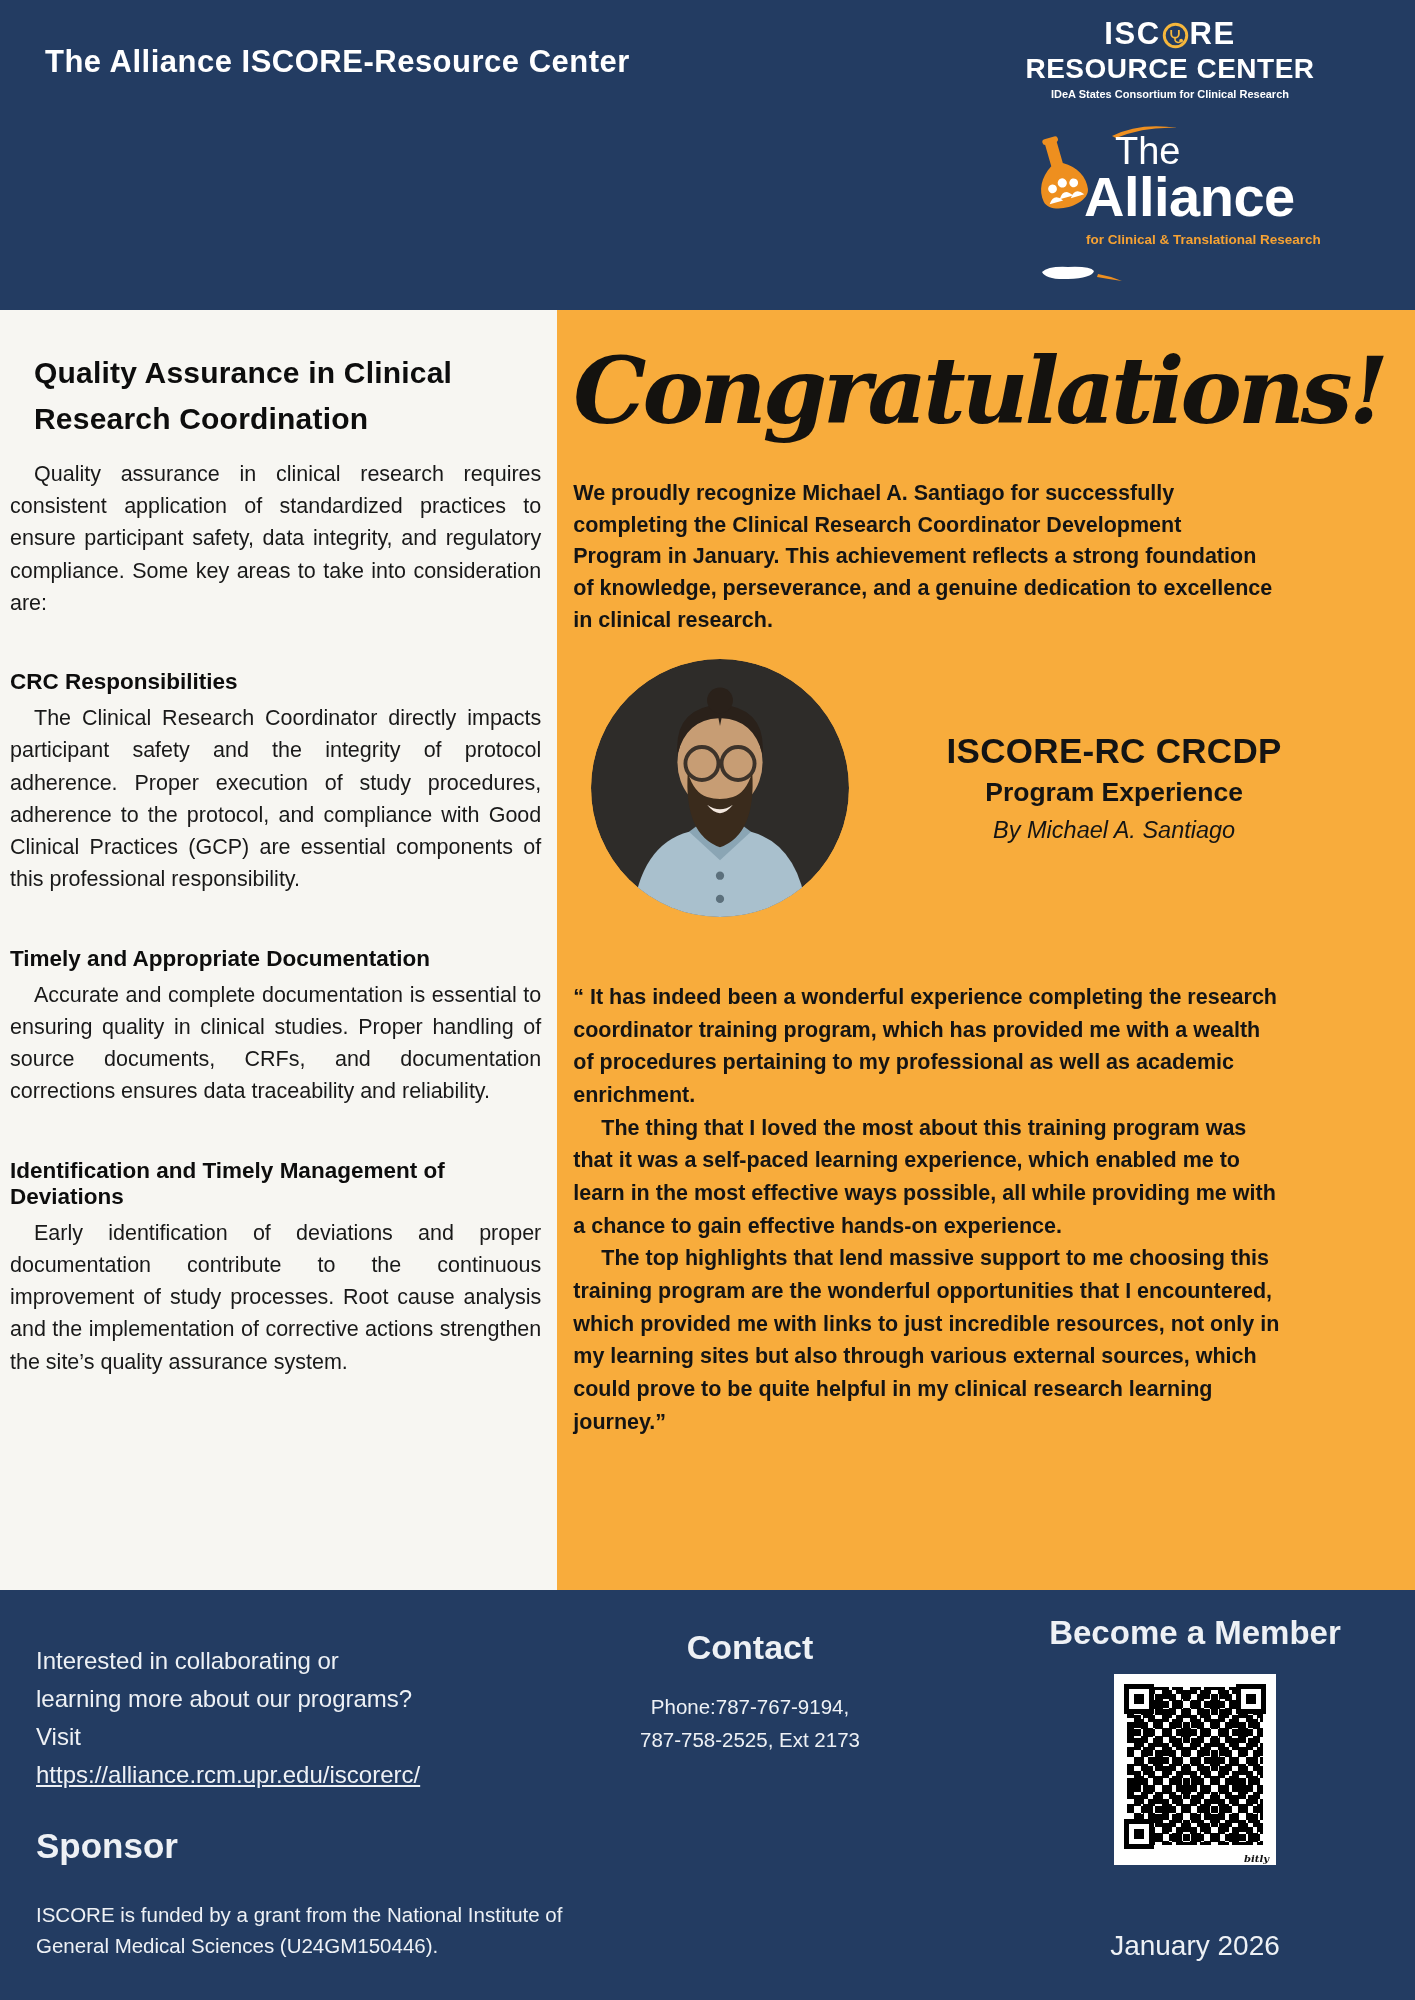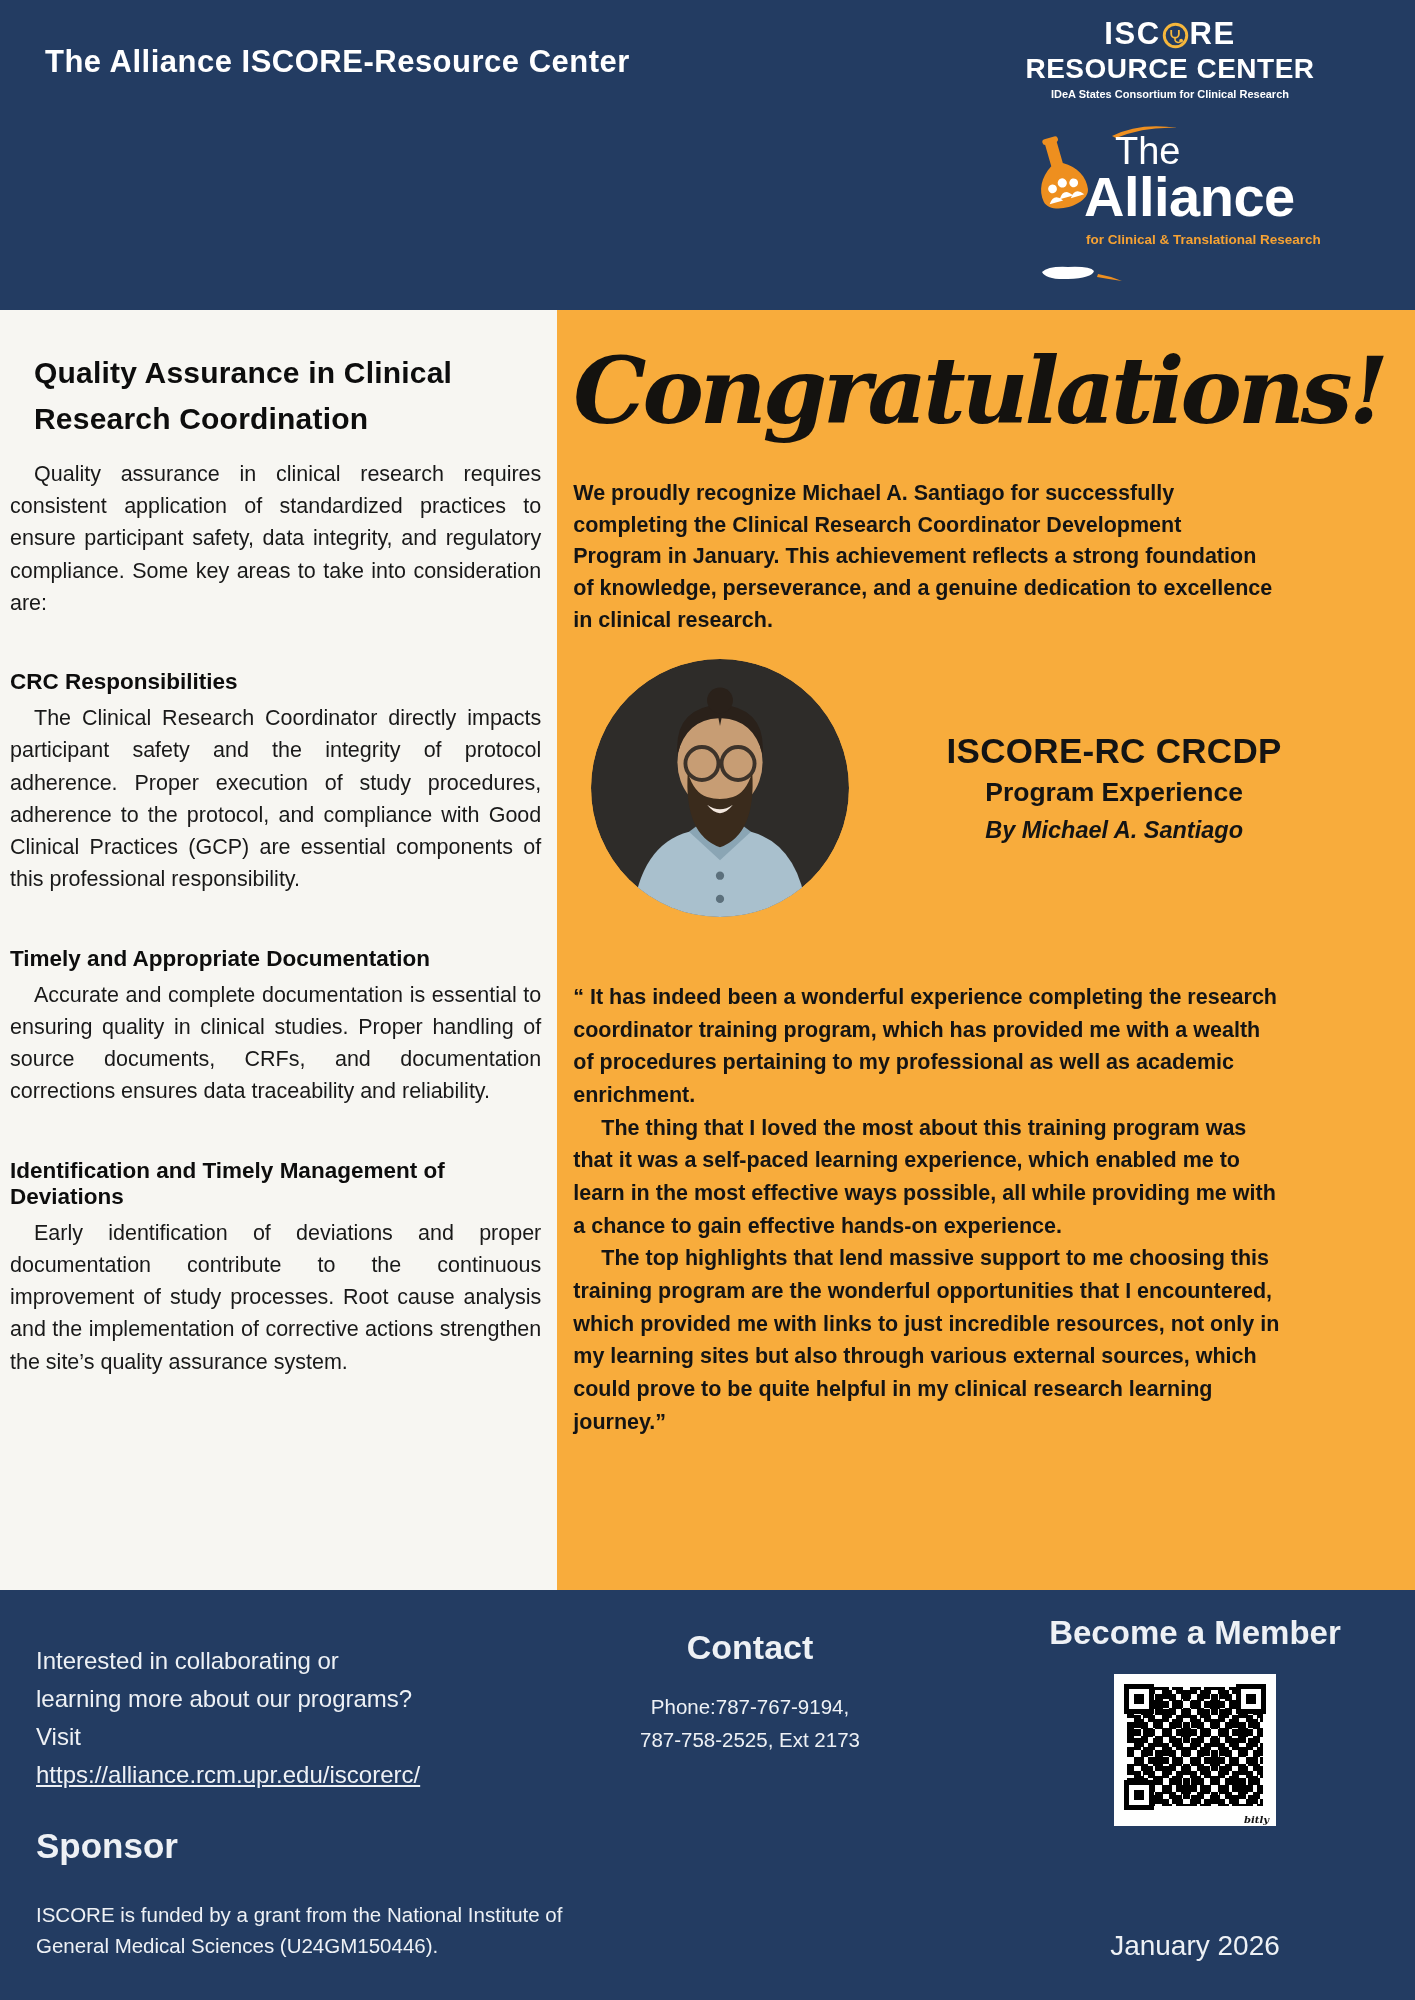--- a/index.html
+++ b/index.html
@@ -33,37 +33,37 @@
 
   .col-right{flex:1;background:#f8ac3c;box-sizing:border-box;padding:6px 30px 0 16px;color:#141414;}
   .script-title{font-family:"DejaVu Serif",serif;font-style:italic;font-weight:700;font-size:92px;
                 letter-spacing:-4px;text-align:center;line-height:1.65;margin:0;color:#14120f;}
   .r-intro{margin-top:10px;font-size:21.5px;font-weight:600;line-height:1.48;max-width:700px;}
   .feature{display:flex;align-items:center;margin-top:22px;}
   .avatar{width:258px;height:258px;border-radius:50%;overflow:hidden;flex:none;margin-left:18px;}
   .feature-text{flex:1;text-align:center;padding-right:6px;}
   .feature-title{font-size:35px;font-weight:800;letter-spacing:.3px;}
   .feature-subtitle{font-size:26.5px;font-weight:700;margin-top:6px;}
-  .feature-byline{font-size:23.5px;font-style:italic;font-weight:700;margin-top:9px;}
+  .feature-byline{font-size:23.5px;font-style:italic;font-weight:400;margin-top:9px;}
   .quote{margin-top:64px;font-size:21.5px;font-weight:600;line-height:1.52;max-width:712px;}
   .quote p{margin:0;}
   .quote p + p{text-indent:28px;}
 
   
   .footer{position:absolute;left:0;bottom:0;width:100%;height:410px;background:#233c62;color:#eef1f5;}
   .f-collab{position:absolute;left:36px;top:52px;width:385px;font-size:24px;line-height:1.58;font-weight:300;}
   .f-link{color:#eef1f5;text-decoration:underline;}
   .f-sponsor-h{position:absolute;left:36px;top:236px;font-size:35px;font-weight:600;}
   .f-sponsor-t{position:absolute;left:36px;top:310px;width:545px;font-size:20.5px;line-height:1.5;font-weight:300;}
   .f-contact{position:absolute;left:540px;top:38px;width:420px;text-align:center;}
   .f-contact-h{font-size:34px;font-weight:600;}
   .f-contact-l{margin-top:24px;font-size:20.5px;line-height:1.6;font-weight:300;}
   .f-member{position:absolute;left:1040px;top:20px;width:310px;text-align:center;}
   .f-member-h{font-size:33px;font-weight:600;line-height:1.4;}
-  .qr{position:relative;width:162px;height:152px;background:#fff;margin:18px auto 0;}
+  .qr{position:relative;width:162px;height:191px;background:#fff;margin:18px auto 0;}
   .qr-pattern{position:absolute;left:13px;top:13px;right:13px;bottom:20px;
     background:
       repeating-conic-gradient(#000 0% 25%, transparent 0% 50%) 0 0 / 14px 14px,
       repeating-conic-gradient(#000 0% 25%, transparent 0% 50%) 7px 3px / 19px 19px;}
   .qr-finder{position:absolute;width:30px;height:30px;border:5px solid #000;background:#fff;box-sizing:border-box;}
   .qr-finder i{position:absolute;left:5px;top:5px;width:10px;height:10px;background:#000;display:block;}
   .qr-f-tl{left:10px;top:10px;} .qr-f-tr{right:10px;top:10px;} .qr-f-bl{left:10px;bottom:16px;}
   .qr-bitly{position:absolute;right:7px;bottom:1px;font-size:10px;font-style:italic;font-weight:600;color:#111;
             font-family:"DejaVu Serif",serif;background:#fff;padding-left:3px;}
   .f-date{position:absolute;left:1040px;top:340px;width:310px;text-align:center;font-size:28px;font-weight:300;}

